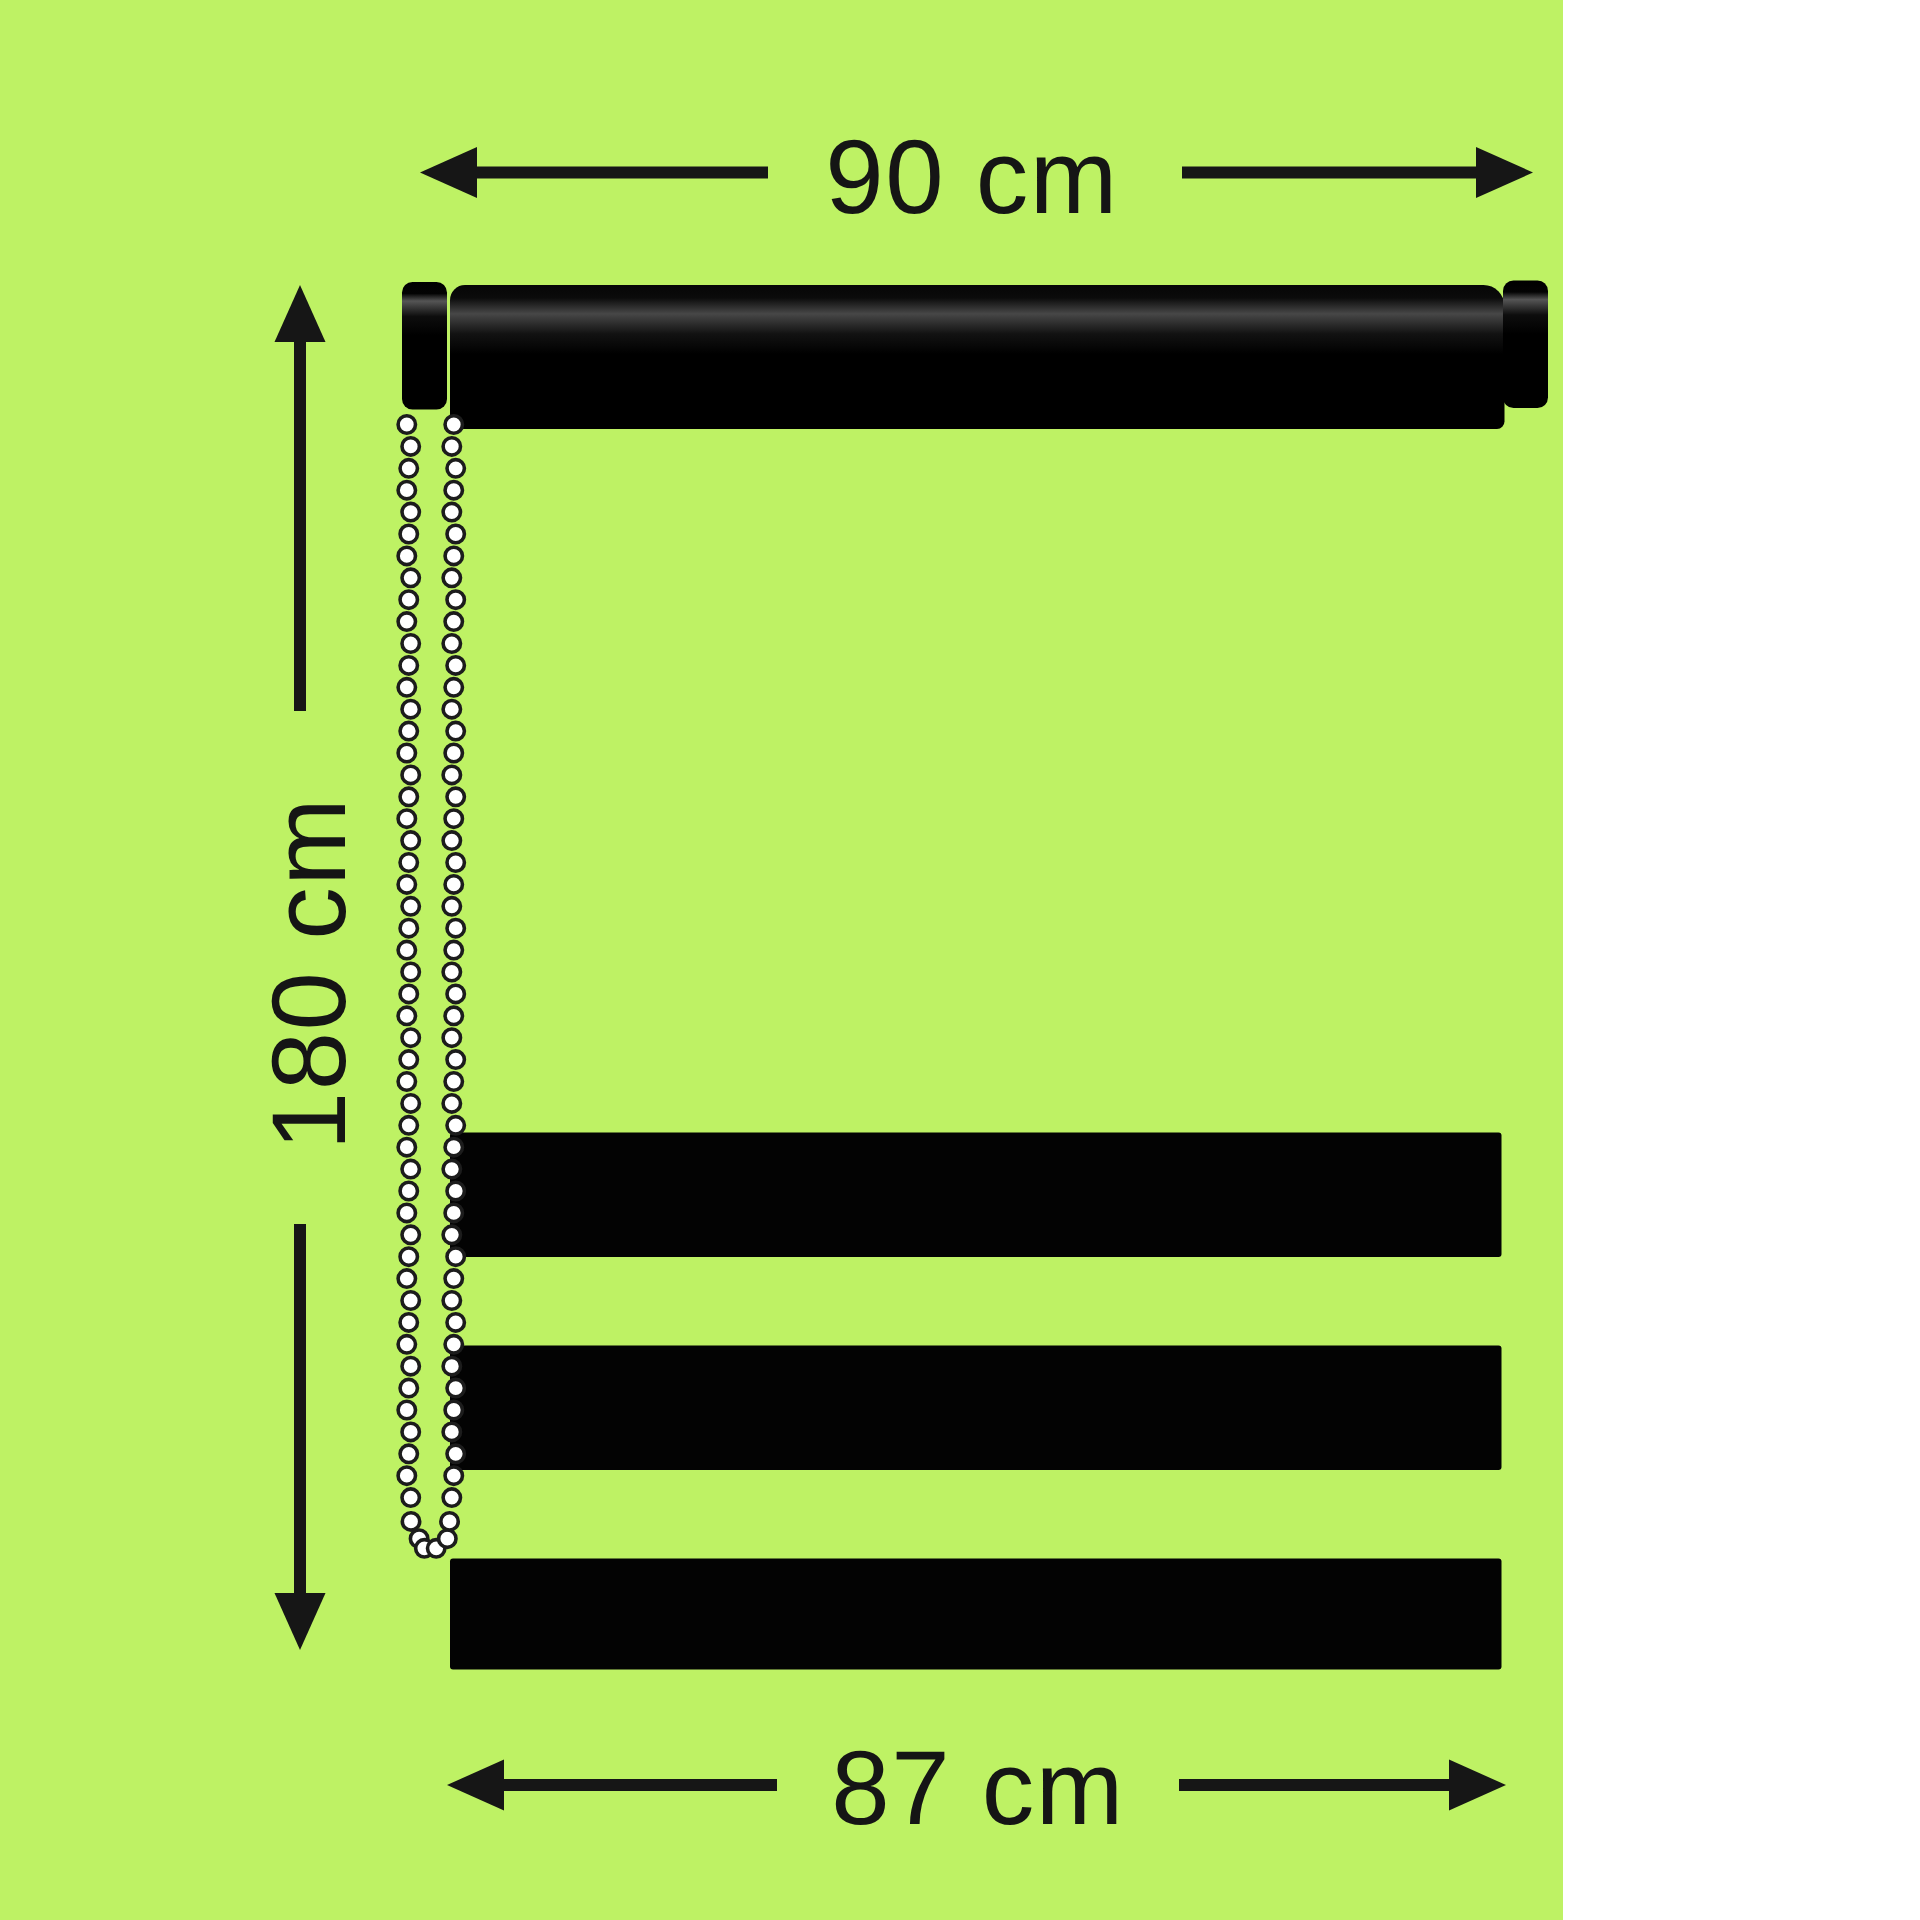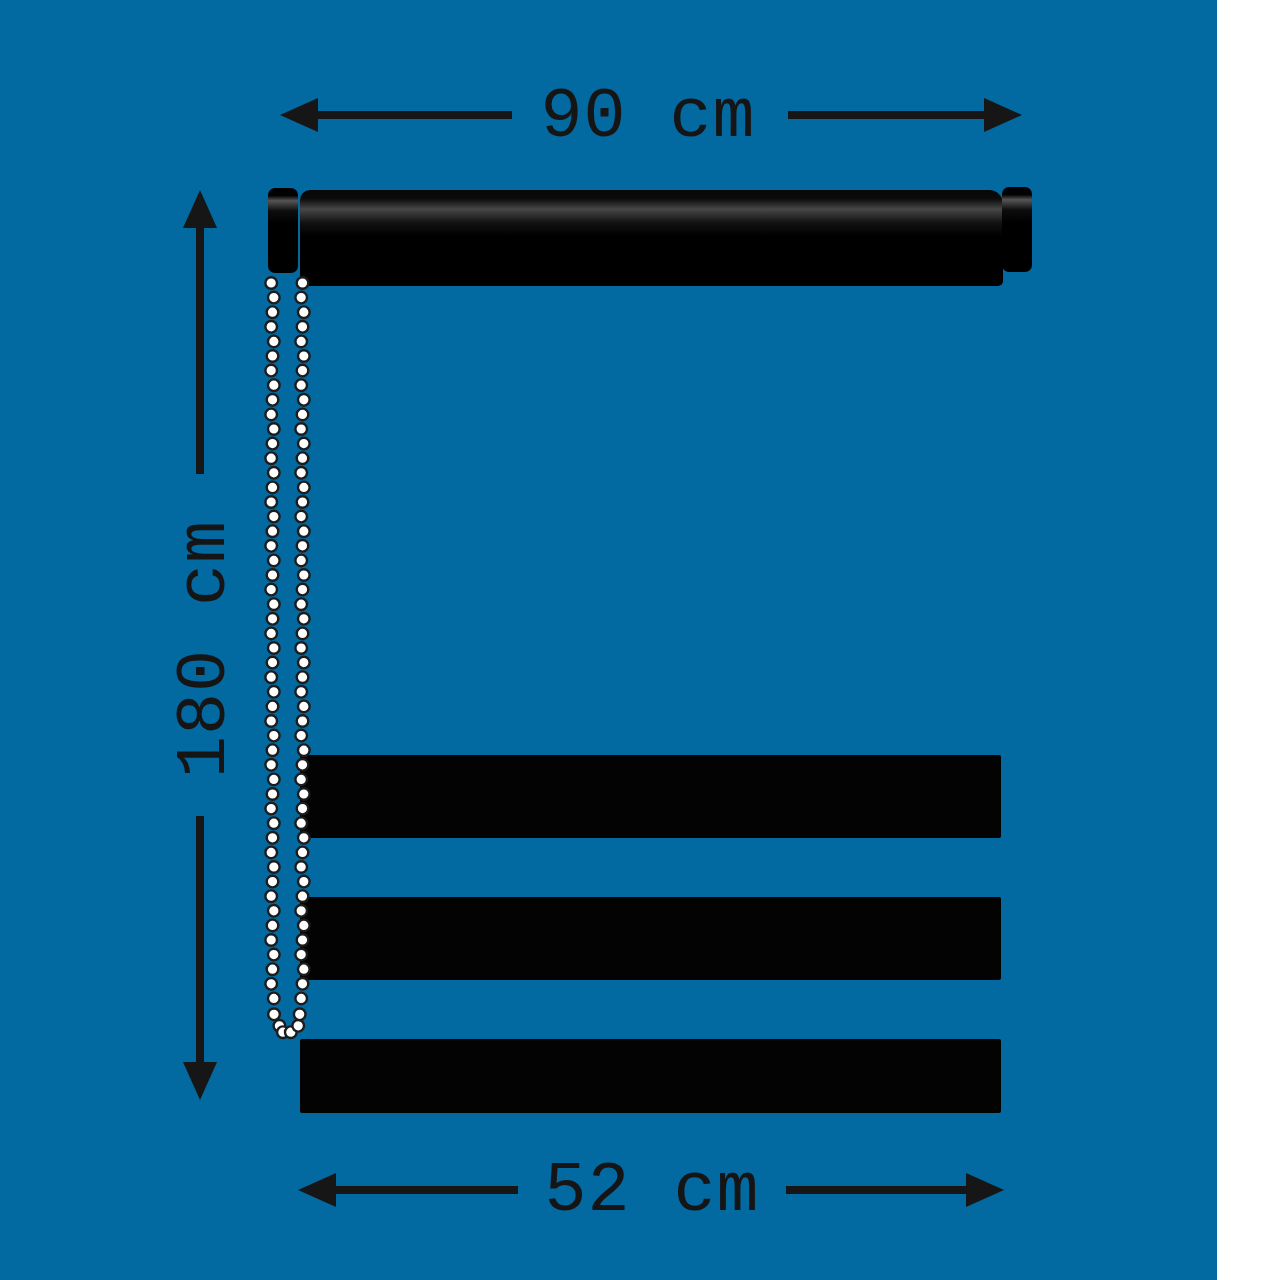--- a/index.html
+++ b/index.html
@@ -1,18 +1,18 @@
 <!DOCTYPE html>
 <html><head>
 <meta charset="utf-8">
 <style>
   html,body{margin:0;padding:0;background:#ffffff;}
   .canvas{
-    position:relative;width:1217px;height:1280px;background:#0369a1;overflow:hidden;
-    font-family:Liberation Mono, monospace;color:#141414;
+    position:relative;width:1042px;height:1280px;background:#bef264;overflow:hidden;
+    font-family:Liberation Sans, sans-serif;color:#141414;
   }
   .abs{position:absolute;}
   .dim-label{
     position:absolute;transform:translate(-50%,-50%);
     font-size:70px;line-height:1;white-space:nowrap;color:#151515;
     letter-spacing:1px;
   }
   .dim-label.vertical{transform:translate(-50%,-50%) rotate(-90deg);}
   svg{display:block;}
 
@@ -191,20 +191,20 @@
           <circle cx="299.7" cy="1014.3" r="5.8" fill="#ffffff" stroke="#1c1c1c" stroke-width="2.4"></circle>
         </g>
     </svg>
   </div>
 
   <div>
     <svg class="abs" style="left:298px;top:1172px;" width="220" height="36" viewBox="0 0 220 36">
       <polygon points="0,18 38,1 38,35" fill="#161616"></polygon>
       <rect x="30" y="14" width="190" height="8" fill="#161616"></rect>
     </svg>
-    <div class="dim-label" style="left:652px;top:1192px;">52 cm</div>
+    <div class="dim-label" style="left:652px;top:1192px;">87 cm</div>
     <svg class="abs" style="left:786px;top:1172px;" width="218" height="36" viewBox="0 0 218 36">
       <polygon points="218,18 180,1 180,35" fill="#161616"></polygon>
       <rect x="0" y="14" width="188" height="8" fill="#161616"></rect>
     </svg>
   </div>
 
 </div>
 
 </body></html>

